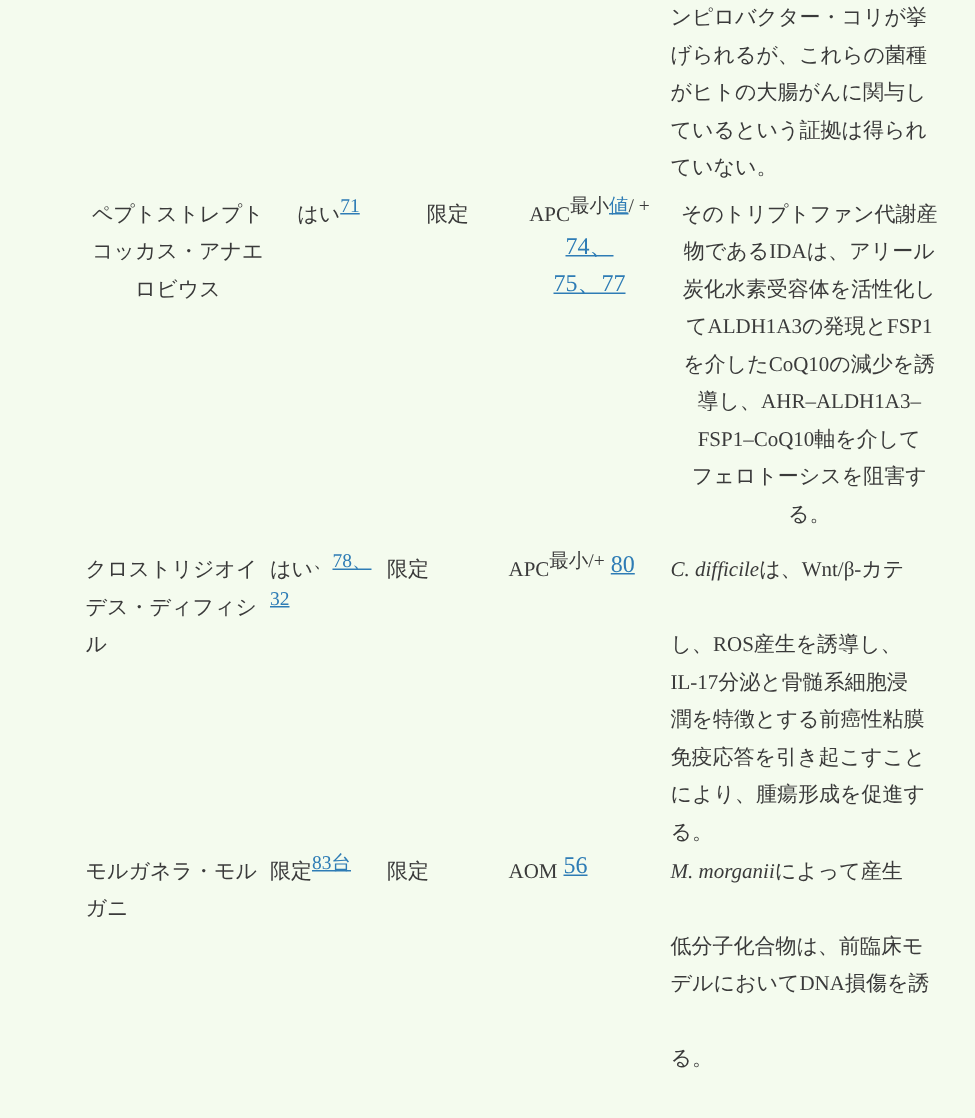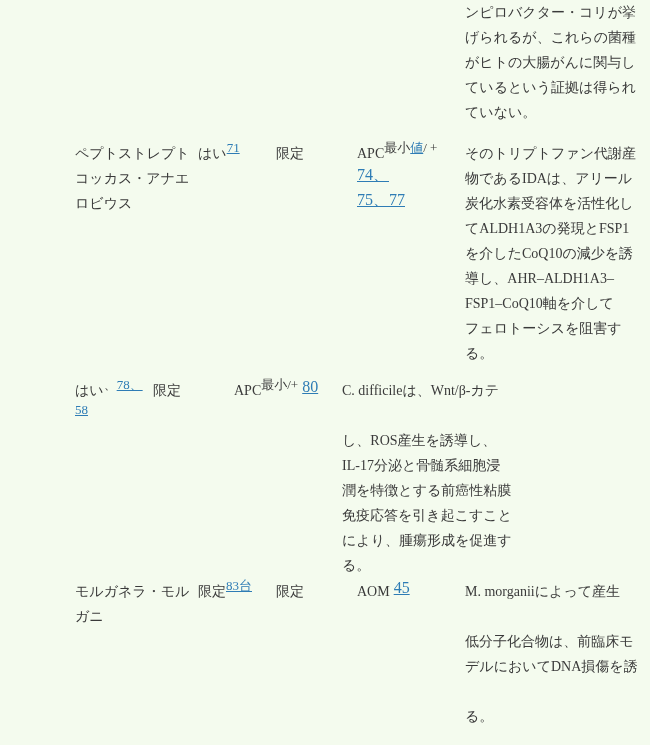--- a/index.html
+++ b/index.html
@@ -13,28 +13,28 @@
     color: #3a3a3a;
     font-family: "Liberation Serif", "DejaVu Serif", serif;
     overflow: hidden;
   }
   .page {
     position: relative;
     width: 650px;
     height: 745px;
   }
   .table {
-    padding-left: 75px;
+    padding-left: 57px;
     padding-top: 0px;
   }
   .trow {
     display: flex;
     align-items: flex-start;
   }
-  .trow.r1 { margin-top: 16px; }
+  .trow.r1 { margin-top: 6px; text-align: center; }
   .trow.r2 { margin-top: 12px; }
   .trow.r3 { margin-top: 1px; }
   .cell {
     font-size: 14px;
     line-height: 25px;
     white-space: pre-line;
     box-sizing: border-box;
   }
   .c1 { width: 123px; }
   .c2 { width: 78px; }
@@ -49,21 +49,21 @@
   .ref {
     font-size: 16px;
     vertical-align: 3px;
     line-height: 0;
   }
   .link {
     color: #2e7cb5;
     text-decoration: underline;
     cursor: pointer;
   }
-  .i { }
+  .i { font-style: italic; }
 </style>
 </head>
 <body>
 
 <div class="page">
   <div class="table">
 
     <div class="trow r0">
       <div class="cell c1"></div>
       <div class="cell c2"></div>
@@ -88,29 +88,32 @@
 炭化水素受容体を活性化し
 てALDH1A3の発現とFSP1
 を介したCoQ10の減少を誘
 導し、AHR–ALDH1A3–
 FSP1–CoQ10軸を介して
 フェロトーシスを阻害す
 る。</div>
     </div>
 
     <div class="trow r2">
-      <div class="cell c2"><span>はい</span><span class="sup">、</span><span class="sup link">78、</span><br><span class="sup link">58</span></div>
+      <div class="cell c1">クロストリジオイ
+デス・ディフィシ
+ル</div>
+      <div class="cell c2"><span>はい</span><span class="sup">、</span><span class="sup link">78、</span><br><span class="sup link">32</span></div>
       <div class="cell c3">限定</div>
       <div class="cell c4"><span>APC</span><span class="sup">最小/+</span><span class="ref"> </span><span class="ref link">80</span></div>
       <div class="cell c5"><span class="i">C. difficile</span><span>は、Wnt/β-カテ</span><br><br><span>し、ROS産生を誘導し、</span><br><span>IL-17分泌と骨髄系細胞浸</span><br><span>潤を特徴とする前癌性粘膜</span><br><span>免疫応答を引き起こすこと</span><br><span>により、腫瘍形成を促進す</span><br><span>る。</span></div>
     </div>
 
     <div class="trow r3">
       <div class="cell c1">モルガネラ・モル
 ガニ</div>
       <div class="cell c2"><span>限定</span><span class="sup link">83台</span></div>
       <div class="cell c3">限定</div>
-      <div class="cell c4"><span>AOM</span><span class="ref"> </span><span class="ref link">45</span></div>
+      <div class="cell c4"><span>AOM</span><span class="ref"> </span><span class="ref link">56</span></div>
       <div class="cell c5"><span class="i">M. morganii</span><span>によって産生</span><br><br><span>低分子化合物は、前臨床モ</span><br><span>デルにおいてDNA損傷を誘</span><br><br><span>る。</span></div>
     </div>
 
   </div>
 </div>
 
 </body></html>

